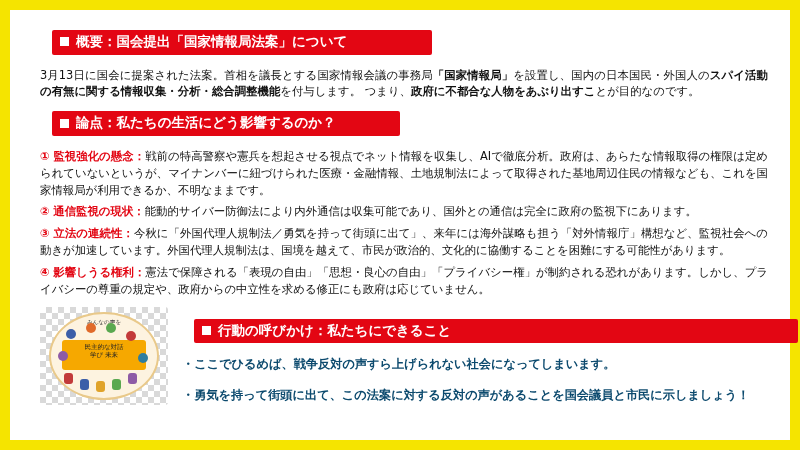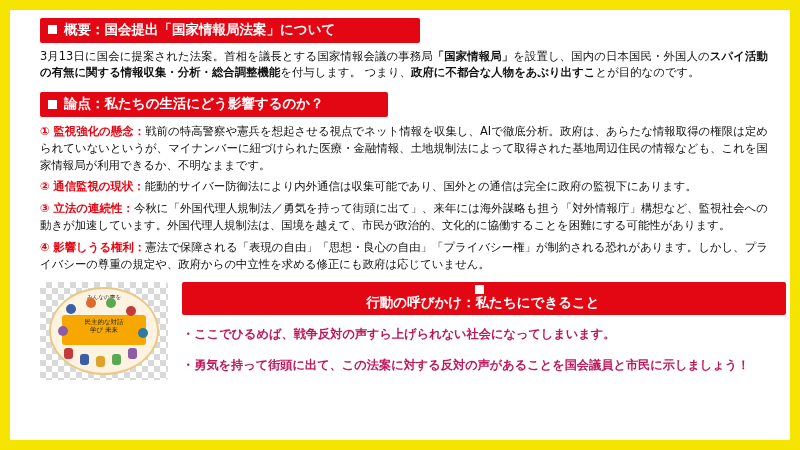--- a/index.html
+++ b/index.html
@@ -55,33 +55,33 @@
   .heading {
     display: flex;
     align-items: center;
     background: #e30613;
     color: #ffffff;
     font-weight: bold;
     font-size: 13.5px;
     line-height: 1.3;
     padding: 3px 10px 4px 8px;
     border-radius: 2px;
-    margin: 0;
+    margin: 12px;
   }
   .heading .sq {
     display: inline-block;
     width: 9px;
     height: 9px;
     background: #ffffff;
     margin-right: 7px;
     flex: 0 0 auto;
   }
   .heading-1 { width: 362px; }
   .heading-2 { width: 330px; margin-top: 11px; }
-  .heading-3 { width: 100%; flex-direction: column; }
+  .heading-3 { width: 100%; }
 
   .para {
     font-size: 11.4px;
     line-height: 1.48;
     color: #111111;
     margin: 5px 0 8px 0;
     text-align: justify;
   }
   .para b { font-weight: bold; }
 
@@ -176,21 +176,21 @@
   }
 
   .cta-right {
     flex: 1 1 auto;
     margin-left: 14px;
   }
   .cta-list { margin-top: 10px; }
   .cta-item {
     font-size: 12.2px;
     line-height: 1.5;
-    color: #be185d;
+    color: #0c4a6e;
     margin-bottom: 12px;
     font-weight: bold;
   }
 </style>
 </head>
 <body>
 
 <div class="page">
 
   <div class="frame-top"></div>

